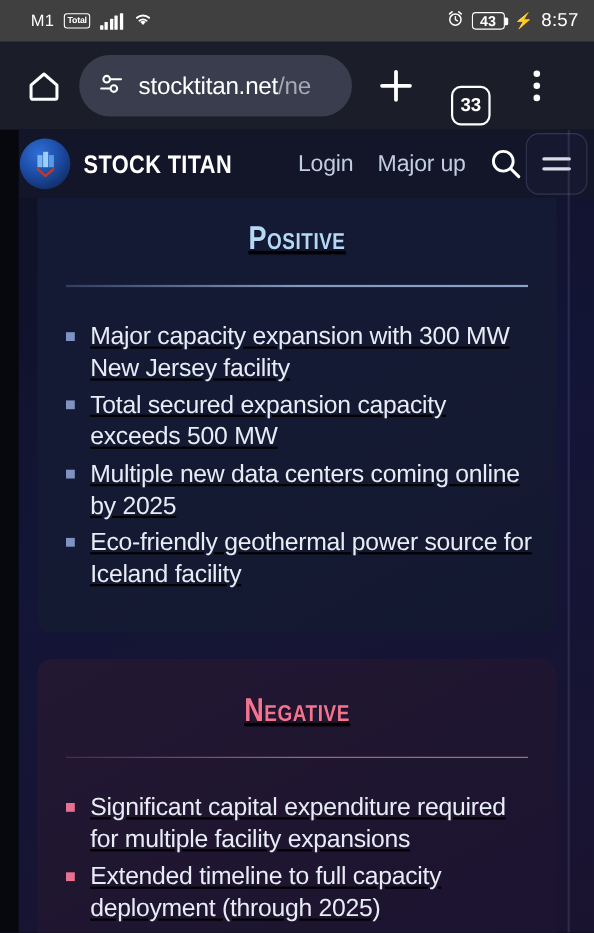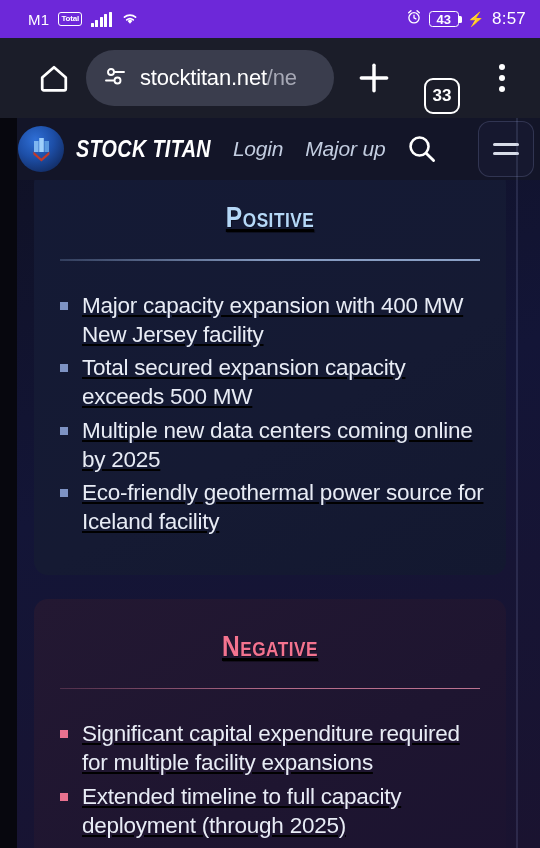--- a/index.html
+++ b/index.html
@@ -7,21 +7,21 @@
     width:540px; height:848px;
     background:#0b0c14;
     font-family:"Liberation Sans", sans-serif;
     overflow:hidden;
   }
   .phone { position:relative; width:540px; height:848px; overflow:hidden; }
 
   
   .statusbar{
     position:absolute; top:0; left:0; width:540px; height:38px;
-    background:#6d28d9; color:#ffffff;
+    background:#404040; color:#ffffff;
     display:flex; align-items:center; justify-content:space-between;
     padding:0 14px 0 28px;
   }
   .sb-left{ display:flex; align-items:center; gap:9px; }
   .sb-right{ display:flex; align-items:center; gap:7px; }
   .sb-carrier{ font-size:15px; letter-spacing:.3px; color:#fff; }
   .volte{
     font-size:8px; font-weight:bold; line-height:1;
     border:1.5px solid #fff; border-radius:3px;
     padding:2px 2px 1.5px; letter-spacing:-.2px; color:#fff;
@@ -42,21 +42,21 @@
     content:""; position:absolute; right:-4px; top:4px;
     width:2.4px; height:7px; background:#fff; border-radius:0 1.5px 1.5px 0;
   }
   .bolt{ font-size:14px; color:#fff; margin-left:2px; }
   .sb-time{ font-size:17px; color:#fff; letter-spacing:.2px; }
 
   
   .browserbar{
     position:absolute; top:38px; left:0; width:540px; height:80px;
     background:#1b1d29;
-    display:flex; align-items:center; padding:0 14px 0 18px; gap:0;justify-content:flex-end;
+    display:flex; align-items:center; padding:0 14px 0 18px; gap:0;
   }
   .home-btn{ width:44px; height:44px; display:flex; align-items:center; justify-content:center; }
   .omnibox{
     flex:0 0 auto; width:248px; height:56px; margin-left:10px;
     background:#3a3d4d; border-radius:28px;
     display:flex; align-items:center; padding:0 16px; gap:12px;
     overflow:hidden;
   }
   .omni-url{
     font-size:22px; color:#ffffff; white-space:nowrap;
@@ -88,34 +88,33 @@
     position:absolute; top:0; right:22px; width:2px; height:100%;
     background:rgba(150,160,210,.16); z-index:6;
   }
 
   
   .siteheader{
     position:relative; height:62px; width:540px;
     background:#131528;
     display:flex; align-items:center; padding-left:18px; gap:0;
     z-index:5;
-    font-style:italic;
   }
   .logo-mark{
     width:46px; height:46px; border-radius:50%; flex:0 0 auto;
     background:radial-gradient(circle at 38% 30%,#2f6fd6 0%,#1d4fa8 42%,#0d1c45 100%);
     display:flex; align-items:center; justify-content:center;
   }
   .brand{
     font-family:"Liberation Sans", sans-serif;
     font-size:23px; font-weight:bold; color:#ffffff;
     letter-spacing:.4px; margin-left:12px;
     transform:scaleX(.86); transform-origin:left center;
   }
-  .nav{ display:flex; align-items:center; gap:22px; }
+  .nav{ display:flex; align-items:center; gap:22px; margin-left:38px; }
   .nav a{ font-size:21px; color:#c3cde0; text-decoration:none; letter-spacing:-.2px; }
   .search-btn{ width:34px;height:34px; display:flex;align-items:center;justify-content:center; margin-left:20px; }
   .burger-btn{
     position:absolute; right:6px; top:3px;
     width:56px; height:56px; border:1px solid rgba(150,160,210,.22);
     border-radius:12px; background:rgba(25,28,52,.55);
     display:flex; flex-direction:column; align-items:center; justify-content:center; gap:6px;
   }
   .burger-btn i{ display:block; width:26px; height:3px; background:#d8dce8; border-radius:2px; }
 
@@ -267,21 +266,21 @@
         <i></i>
       </div>
     </div>
 
     <div class="content">
 
       <div class="card card-positive">
         <div class="card-title title-positive">Positive</div>
         <div class="divider div-positive"></div>
         <ul class="bullets">
-          <li>Major capacity expansion with 400 MW New Jersey facility</li>
+          <li>Major capacity expansion with 300 MW New Jersey facility</li>
           <li>Total secured expansion capacity exceeds 500 MW</li>
           <li>Multiple new data centers coming online by 2025</li>
           <li>Eco-friendly geothermal power source for Iceland facility</li>
         </ul>
       </div>
 
       <div class="card card-negative">
         <div class="card-title title-negative">Negative</div>
         <div class="divider div-negative"></div>
         <ul class="bullets">

